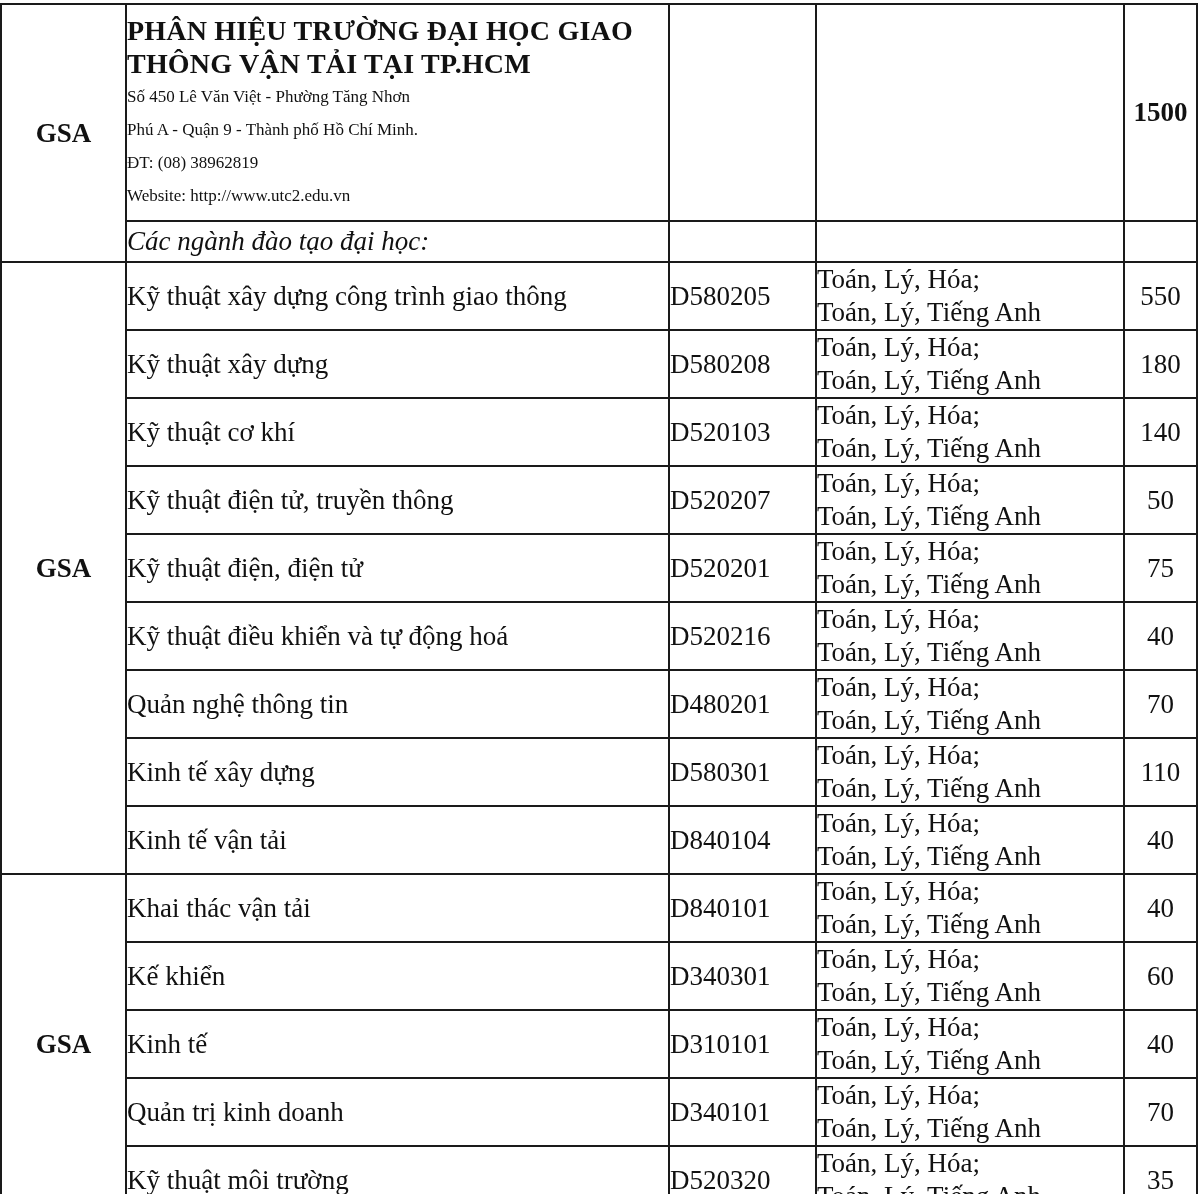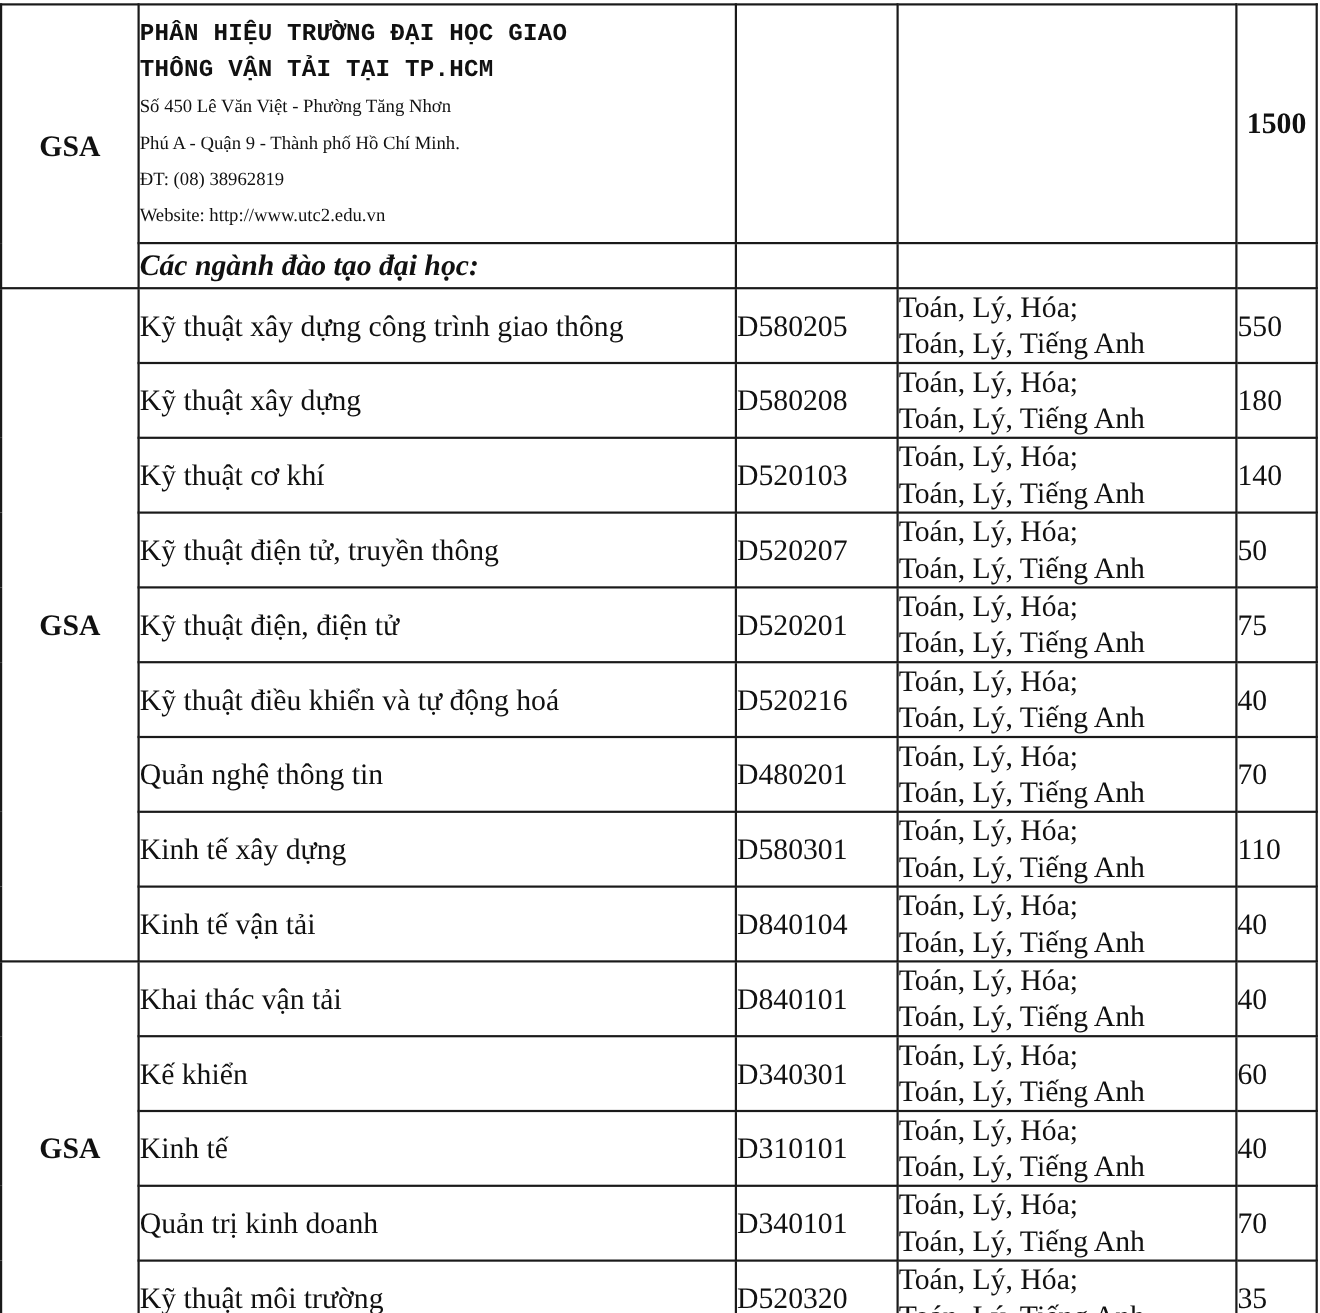--- a/index.html
+++ b/index.html
@@ -15,29 +15,29 @@
     padding: 0; vertical-align: middle;
     font-size: 27px; line-height: 33px;
   }
   col.c-code { width: 125px; }
   col.c-name { width: 543px; }
   col.c-major { width: 147px; }
   col.c-subj { width: 308px; }
   col.c-quota { width: 73px; }
   td.school-code { text-align: center; font-weight: bold; font-size: 27px; border-left: none; }
   td.school-info { padding: 12px 12px 8px 12px; vertical-align: top; }
-  .school-name { font-weight: bold; font-size: 22px; line-height: 33px; letter-spacing: 0.2px; font-family: Liberation Mono, monospace; }
+  .school-name { font-weight: bold; font-size: 28px; line-height: 33px; letter-spacing: 0.2px; }
   .school-line { font-size: 17px; line-height: 33px; }
   td.total-quota { text-align: center; font-weight: bold; font-size: 27px; border-radius: 16px; }
-  td.subheader { padding: 0 12px; font-weight: bold; font-style: italic; height: 39px; }
+  td.subheader { padding: 0 12px; font-weight: normal; font-style: italic; height: 39px; }
   tr.data-row td { height: 64px; }
   td.major-name { padding-left: 12px; border-radius: 29px; }
   td.major-code { padding-left: 14px; }
   td.subjects { padding-left: 12px; line-height: 32px; }
-  td.quota { }
+  td.quota { text-align: center; }
   tr.top-row td { height: 215px; }
 </style>
 </head>
 <body>
 
 <table class="admission">
   <colgroup>
     <col class="c-code">
       <col class="c-name">
       <col class="c-major">

